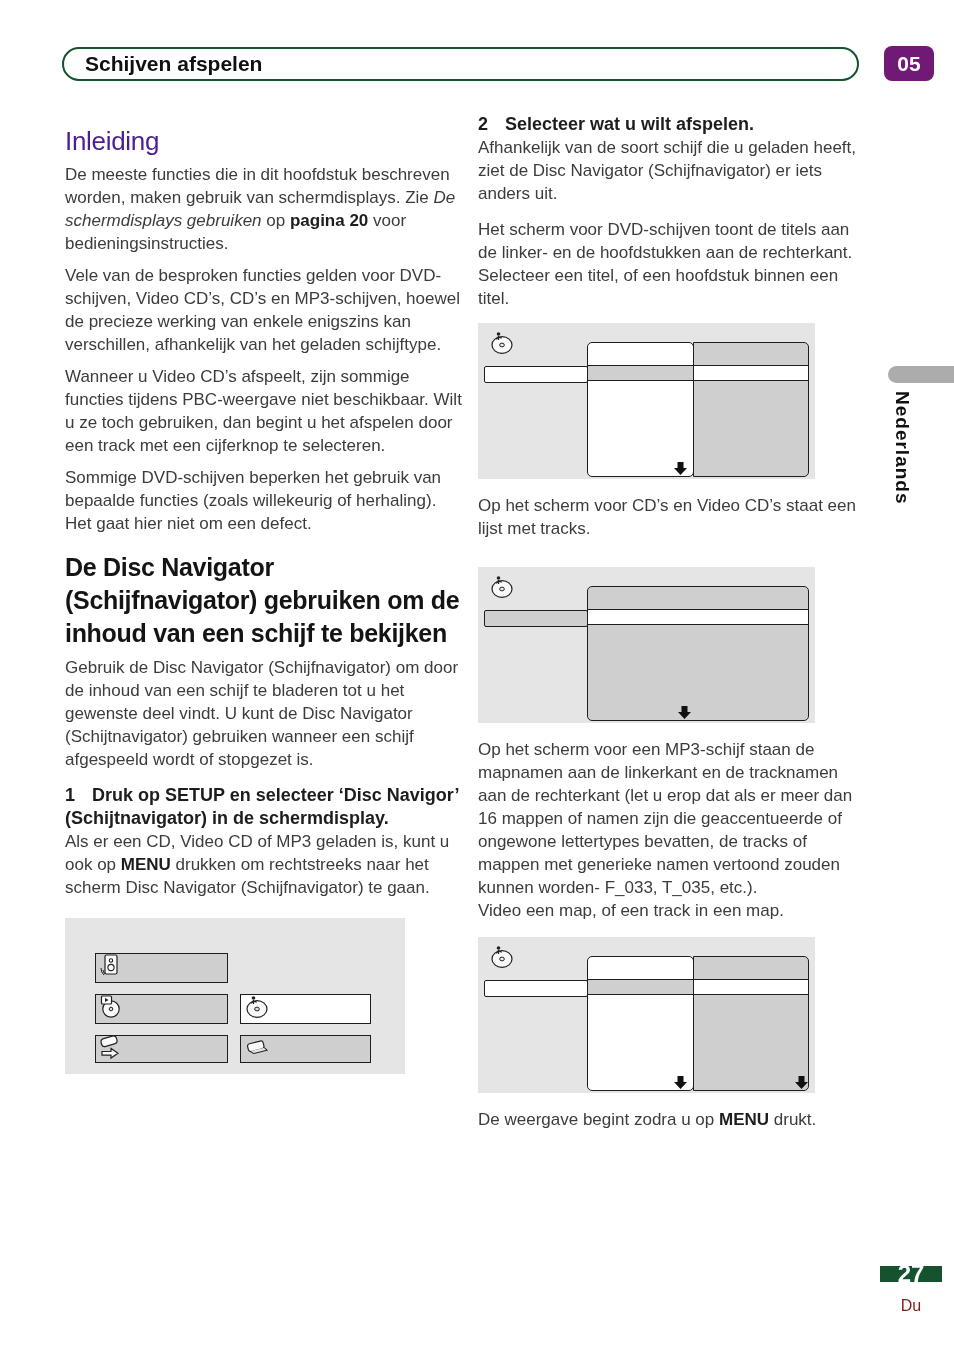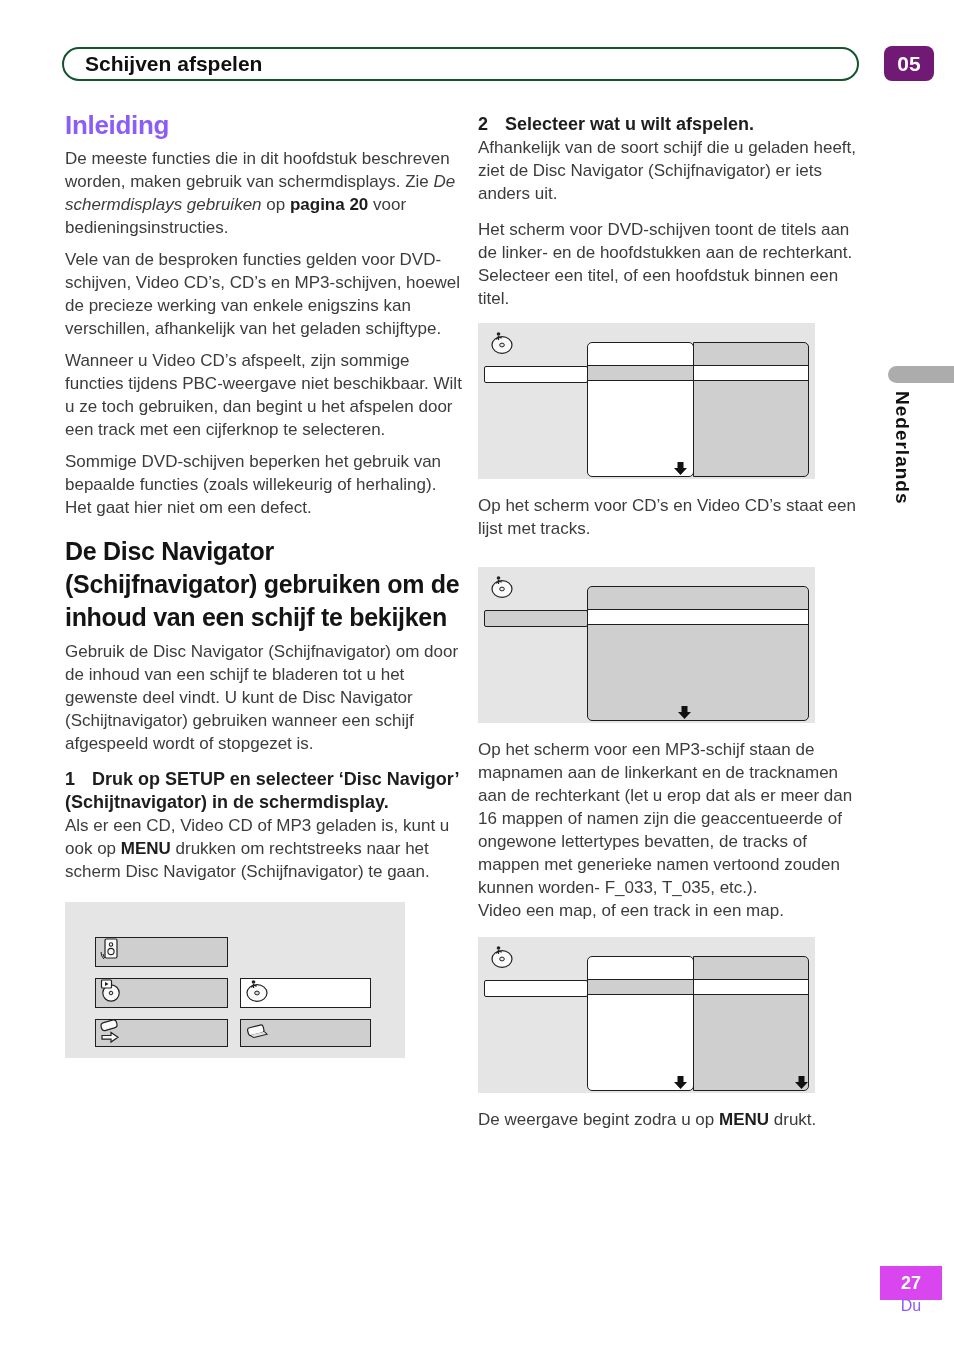--- a/index.html
+++ b/index.html
@@ -9,21 +9,21 @@
   .title-pill{position:absolute;left:62px;top:47px;width:797px;height:34px;box-sizing:border-box;
         border:2px solid #14532d;border-radius:18px;display:flex;align-items:center;padding-left:21px;
         font-size:21px;font-weight:bold;color:#101010;}
   .chapter-badge{position:absolute;left:884px;top:46px;width:50px;height:35px;background:#701a75;
         color:#ffffff;border-radius:8px;display:flex;align-items:center;justify-content:center;
         font-size:21px;font-weight:bold;}
   
   .col{position:absolute;top:110px;}
   .col-left{left:65px;width:398px;}
   .col-right{left:478px;top:113px;width:381px;}
-  h1{font-size:26px;line-height:30px;font-weight:bold;color:#8b5cf6;margin:0 0 7px 0;letter-spacing:-0.3px;}
+  h1{font-size:26px;line-height:30px;font-weight:normal;color:#4c1d95;margin:16px 0 7px 0;letter-spacing:-0.3px;}
   h2{font-size:25px;line-height:33px;font-weight:bold;color:#141414;margin:16px 0 6px 0;letter-spacing:-0.3px;}
   p.body{font-size:17px;line-height:23px;margin:0 0 9px 0;color:#3c3c3c;}
   p.tight{margin-bottom:0;}
   .step{font-size:18px;line-height:23px;font-weight:bold;color:#1d1d1d;margin:13px 0 0 0;}
   .step .num{display:inline-block;min-width:27px;}
   .b{font-weight:bold;color:#1d1d1d;}
   .i{font-style:italic;}
   
   .shot{position:relative;width:337px;height:156px;background:#e5e5e5;margin:13px 0 15px 0;}
   .shot-cd{margin-top:27px;}
@@ -45,24 +45,24 @@
   
   .menu-btn{position:absolute;box-sizing:border-box;background:#cfcfcf;border:1px solid #1e1e1e;
         display:flex;align-items:center;padding-left:2px;}
   .menu-btn.sel{background:#ffffff;}
   
   .lang-tab{position:absolute;left:888px;top:366px;width:66px;height:17px;background:#acacac;
         border-radius:9px 0 0 9px;}
   .lang-text{position:absolute;left:891px;top:391px;writing-mode:vertical-rl;
         font-size:19px;font-weight:bold;color:#111111;letter-spacing:1px;}
   
-  .page-num{position:absolute;left:880px;top:1266px;width:62px;height:34px;background:#d946ef;
-        color:#ffffff;font-size:18px;font-weight:bold;display:flex;align-items:center;justify-content:center;}
+  .page-num{position:absolute;left:880px;top:1266px;width:62px;height:16px;background:#14532d;
+        color:#ffffff;font-size:24px;font-weight:bold;display:flex;align-items:center;justify-content:center;}
   .lang-code{position:absolute;left:880px;top:1297px;width:62px;text-align:center;
-        font-size:16px;color:#8b5cf6;}
+        font-size:16px;color:#7f1d1d;}
 </style>
 </head>
 <body>
 
 <div class="page">
 
   <div class="title-pill">
     <span>Schijven afspelen</span>
   </div>
   <div class="chapter-badge">05</div>

